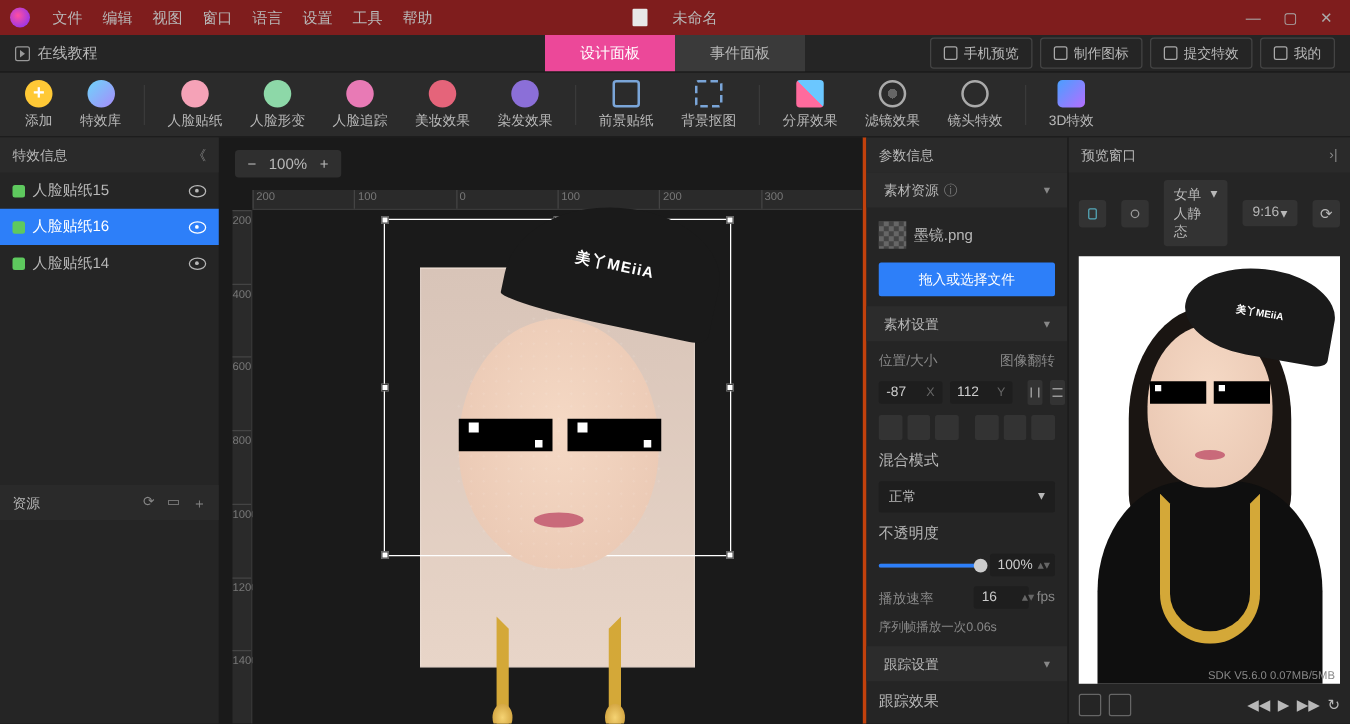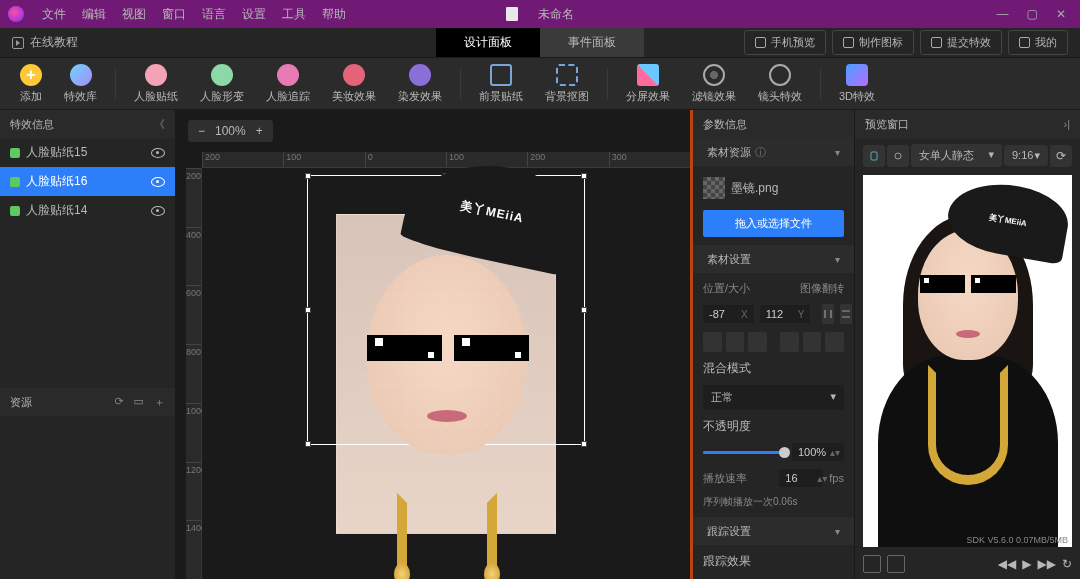--- a/index.html
+++ b/index.html
@@ -1,30 +1,30 @@
 <!DOCTYPE html>
 <html><head>
 <meta charset="utf-8">
 <style>
 *{margin:0;padding:0;box-sizing:border-box;font-family:-apple-system,"Microsoft YaHei",sans-serif;user-select:none}
 body{background:#1e1e1e;color:#b8b8b8;font-size:12px;width:1080px;height:579px;overflow:hidden;display:flex;flex-direction:column}
-.menubar{height:28px;background:#701a75;display:flex;align-items:center;padding:0 8px;position:relative}
+.menubar{height:28px;background:#7f1d1d;display:flex;align-items:center;padding:0 8px;position:relative}
 .menubar .logo{width:16px;height:16px;margin-right:10px;background:radial-gradient(circle at 40% 40%,#ff4fa0,#7a2dff);border-radius:50%}
 .menubar .menu-item{padding:0 8px;cursor:pointer;font-size:12px}
 .menubar .title{position:absolute;left:50%;transform:translateX(-50%);display:flex;align-items:center;gap:20px}
 .menubar .title .doc-icon{width:12px;height:14px;background:#e8e8e8;border-radius:1px}
 .menubar .win-ctrl{margin-left:auto;display:flex;gap:18px;padding-right:6px;color:#aaa}
 .menubar .win-ctrl span{cursor:pointer}
 .toolbar{height:30px;background:#252525;display:flex;align-items:center;padding:0 12px;border-bottom:1px solid #1a1a1a;position:relative}
 .toolbar .tut{display:flex;align-items:center;gap:6px;cursor:pointer}
 .toolbar .tut .ic{width:12px;height:12px;border:1px solid #999;border-radius:2px;position:relative}
 .toolbar .tut .ic:after{content:"";position:absolute;left:3px;top:2px;border-left:4px solid #999;border-top:3px solid transparent;border-bottom:3px solid transparent}
 .toolbar .tabs{position:absolute;left:50%;transform:translateX(-50%);display:flex}
 .toolbar .tab{padding:6px 28px;background:#3a3a3a;cursor:pointer;font-size:12px}
-.toolbar .tab.active{background:#000000;color:#fff}
+.toolbar .tab.active{background:#ec4899;color:#fff}
 .toolbar .right-btns{margin-left:auto;display:flex;gap:6px}
 .toolbar .rbtn{display:flex;align-items:center;gap:5px;padding:4px 10px;border:1px solid #444;border-radius:3px;cursor:pointer;font-size:11px}
 .toolbar .rbtn .ic{width:11px;height:11px;border:1px solid #aaa;border-radius:2px}
 .toolshelf{height:52px;background:#2b2b2b;display:flex;align-items:center;padding:0 12px;gap:6px;border-bottom:1px solid #1a1a1a}
 .tool{display:flex;flex-direction:column;align-items:center;gap:3px;padding:0 8px;cursor:pointer;font-size:11px}
 .tool .tc{width:22px;height:22px;border-radius:50%;display:flex;align-items:center;justify-content:center}
 .tool .label{white-space:nowrap}
 .tool.add .tc{background:#ffc936;color:#fff;font-size:16px;font-weight:bold}
 .tool.fx .tc{background:linear-gradient(135deg,#6dd5fa,#a78bfa)}
 .tool.st .tc{background:#f5a2b7}
@@ -92,21 +92,21 @@
 .align-row{display:flex;gap:4px}
 .align-btn{width:20px;height:20px;background:#333;border-radius:2px;cursor:pointer;display:flex;align-items:center;justify-content:center}
 .align-btn svg{width:12px;height:12px;stroke:#999;fill:none}
 .sel-in{background:#1e1e1e;padding:5px 8px;border-radius:2px;display:flex;justify-content:space-between;cursor:pointer;font-size:11px}
 .slider-row{display:flex;align-items:center;gap:8px}
 .slider{flex:1;height:3px;background:#444;position:relative;border-radius:2px}
 .slider .fill{position:absolute;left:0;top:0;height:100%;background:#2d7ff9;border-radius:2px}
 .slider .thumb{position:absolute;top:-4px;width:11px;height:11px;background:#ccc;border-radius:50%}
 .preview{width:226px;background:#252525;display:flex;flex-direction:column;border-left:1px solid #1a1a1a}
 .pv-hdr{height:28px;display:flex;align-items:center;padding:0 10px;background:#2a2a2a;font-size:11px;justify-content:space-between}
-.pv-ctrl{padding:6px 8px;display:flex;gap:2px;align-items:center}
+.pv-ctrl{padding:6px 8px;display:flex;gap:12px;align-items:center}
 .pv-ctrl .sq{width:22px;height:22px;background:#333;border-radius:3px;cursor:pointer;display:flex;align-items:center;justify-content:center}
 .pv-ctrl .drop{flex:1;background:#333;padding:4px 8px;border-radius:3px;display:flex;justify-content:space-between;font-size:11px;cursor:pointer}
 .pv-img{flex:1;margin:2px 8px;background:#fff;position:relative;overflow:hidden}
 .pv-img .person{position:absolute;left:50%;top:0;transform:translateX(-50%);width:180px;height:100%}
 .pv-img .phead{position:absolute;left:40px;top:55px;width:100px;height:130px;background:radial-gradient(ellipse at 50% 40%,#f5d9c5,#e8c5b0);border-radius:50% 50% 46% 46%}
 .pv-img .phair{position:absolute;left:25px;top:40px;width:130px;height:180px;background:#1a1512;border-radius:60% 60% 20% 20%}
 .pv-img .pcap{position:absolute;left:70px;top:10px;width:120px;height:70px;background:#1a1a1a;border-radius:60% 50% 10% 50%;transform:rotate(10deg);display:flex;align-items:center;justify-content:center;color:#fff;font-size:8px;font-weight:bold}
 .pv-img .pglass{position:absolute;left:42px;top:100px;width:96px;height:18px;display:flex;gap:6px}
 .pv-img .pglass div{flex:1;background:#000;position:relative}
 .pv-img .pglass div:after{content:"";position:absolute;left:4px;top:3px;width:5px;height:5px;background:#fff}

